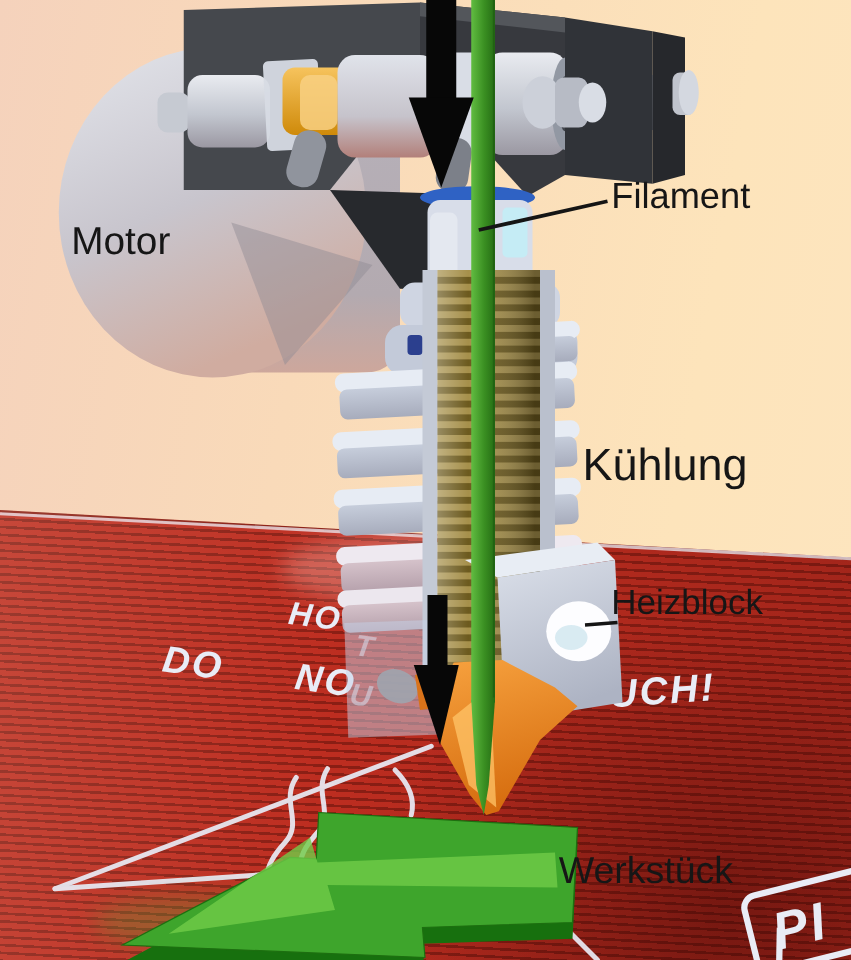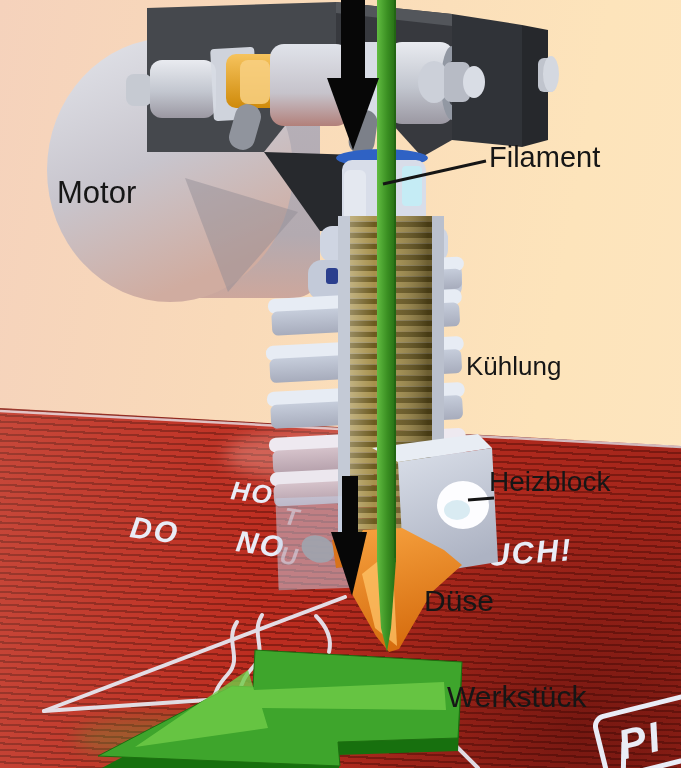--- a/index.html
+++ b/index.html
@@ -246,17 +246,16 @@
       <rect x="342" y="476" width="16" height="58"></rect>
       <polygon points="331,532 367,532 352,596"></polygon>
     </g>
 
     <line x1="383" y1="184" x2="486" y2="161" stroke="#151515" stroke-width="3"></line>
     <line x1="468" y1="500" x2="494" y2="498" stroke="#151515" stroke-width="3"></line>
   </svg>
 
   <div class="label" style="left:57px;top:161px;font-size:31px;margin-top:16px;">Motor</div>
   <div class="label" style="left:489px;top:142px;font-size:29px;">Filament</div>
-  <div class="label" style="left:466px;top:353px;font-size:26px;">Kühlung</div>
+  <div class="label" style="left:466px;top:353px;font-size:36px;">Kühlung</div>
   <div class="label" style="left:489px;top:467px;font-size:28px;">Heizblock</div>
-  <div class="label" style="left:424px;top:585px;font-size:30px;">Düse</div>
   <div class="label" style="left:447px;top:681px;font-size:30px;">Werkstück</div>
 </div>
 
 </body></html>

